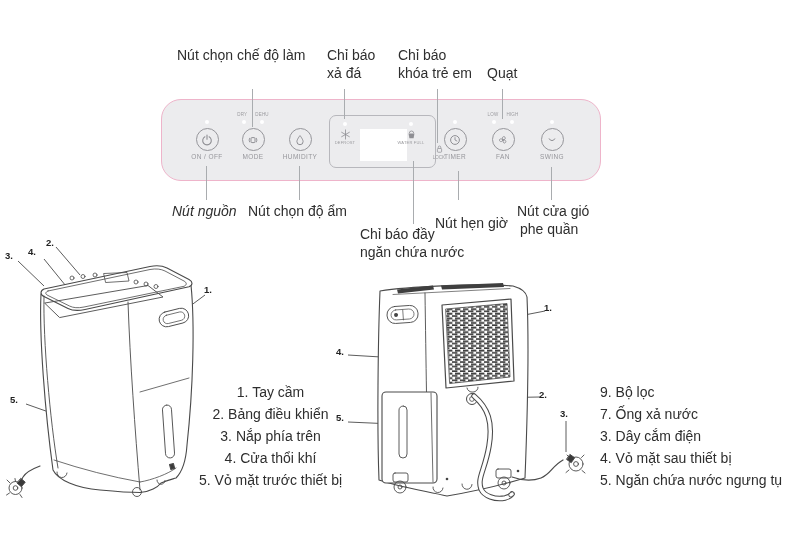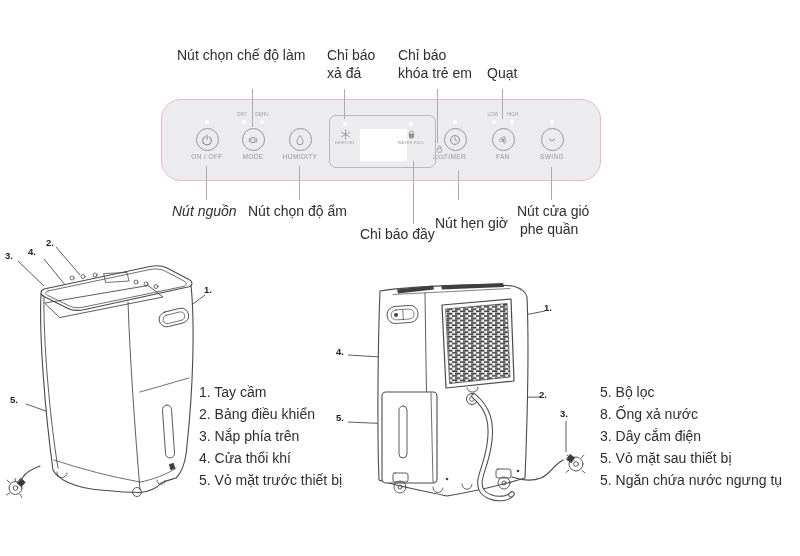--- a/index.html
+++ b/index.html
@@ -46,20 +46,21 @@
   <div class="lbl" style="left:398px;top:47px;">
     <div>Chỉ báo</div>
     <div>khóa trẻ em</div>
   </div>
   <div class="lbl" style="left:487px;top:65px;">Quạt</div>
 
   <div class="lbl" style="left:172px;top:203px;font-style:italic;">Nút nguồn</div>
   <div class="lbl" style="left:248px;top:203px;">Nút chọn độ ẩm</div>
   <div class="lbl" style="left:360px;top:226px;">
     <div>Chỉ báo đầy</div>
+    <div>ngăn chứa nước</div>
   </div>
   <div class="lbl" style="left:435px;top:203px;margin-top:12px;">Nút hẹn giờ</div>
   <div class="lbl" style="left:517px;top:203px;">
     <div>Nút cửa gió</div>
     <div style="padding-left:3px;">phe quần</div>
   </div>
 
   <div class="panel">
 
     <div class="bgrp" style="left:15px;">
@@ -334,28 +335,28 @@
   <span class="co" style="left:5px;top:251px;">3.</span>
   <span class="co" style="left:28px;top:247px;">4.</span>
   <span class="co" style="left:10px;top:395px;">5.</span>
 
   <span class="co" style="left:544px;top:303px;">1.</span>
   <span class="co" style="left:539px;top:390px;">2.</span>
   <span class="co" style="left:560px;top:409px;">3.</span>
   <span class="co" style="left:336px;top:347px;">4.</span>
   <span class="co" style="left:336px;top:413px;">5.</span>
 
-  <div class="list" style="left:199px;top:381px;">
+  <div class="list" style="left:199px;top:381px;text-align:center;">
     <div>1. Tay cầm</div>
     <div>2. Bảng điều khiển</div>
     <div>3. Nắp phía trên</div>
     <div>4. Cửa thổi khí</div>
     <div>5. Vỏ mặt trước thiết bị</div>
   </div>
   <div class="list" style="left:600px;top:381px;">
-    <div>5. Bộ lọc</div>
-    <div>8. Ống xả nước</div>
+    <div>9. Bộ lọc</div>
+    <div>7. Ống xả nước</div>
     <div>3. Dây cắm điện</div>
-    <div>5. Vỏ mặt sau thiết bị</div>
+    <div>4. Vỏ mặt sau thiết bị</div>
     <div>5. Ngăn chứa nước ngưng tụ</div>
   </div>
 
 </div>
 
 </body></html>

